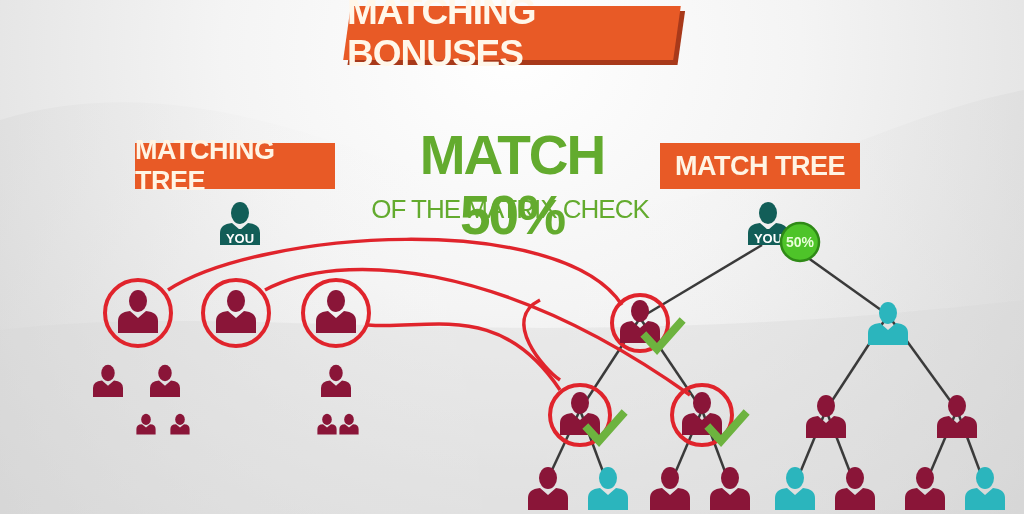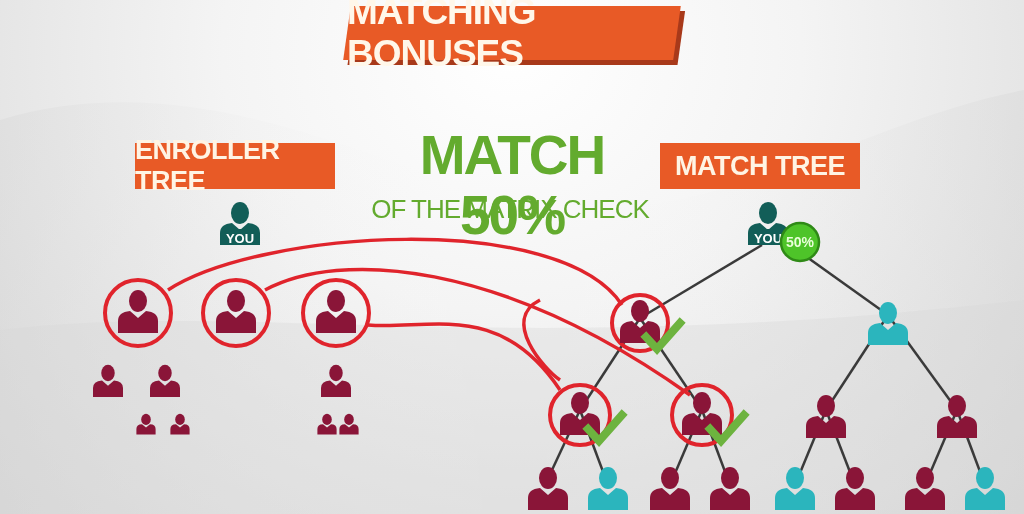--- a/index.html
+++ b/index.html
@@ -55,21 +55,21 @@
   </defs>
   <path d="M0,120 C200,60 380,170 520,200 C700,240 860,120 1024,90 L1024,514 L0,514 Z" fill="url(#sw)" opacity="0.5"></path>
   <path d="M0,330 C250,300 500,360 1024,300 L1024,514 L0,514 Z" fill="#d8d8d8" opacity="0.35"></path>
 </svg>
 
 <div class="stage">
   <div class="title-banner">
     <span>MATCHING BONUSES</span>
   </div>
 
-  <div class="label-box enroller-label">ENROLLER TREE</div>
+  <div class="label-box enroller-label">MATCHING TREE</div>
   <div class="label-box matrix-label">MATCH TREE</div>
 
   <div class="match-head">MATCH 50%</div>
   <div class="match-sub">OF THE MATRIX CHECK</div>
 
   <svg class="diagram" width="1024" height="514" viewBox="0 0 1024 514">
     <defs>
 
       <g id="person">
         <ellipse cx="0" cy="-12" rx="9" ry="11"></ellipse>

